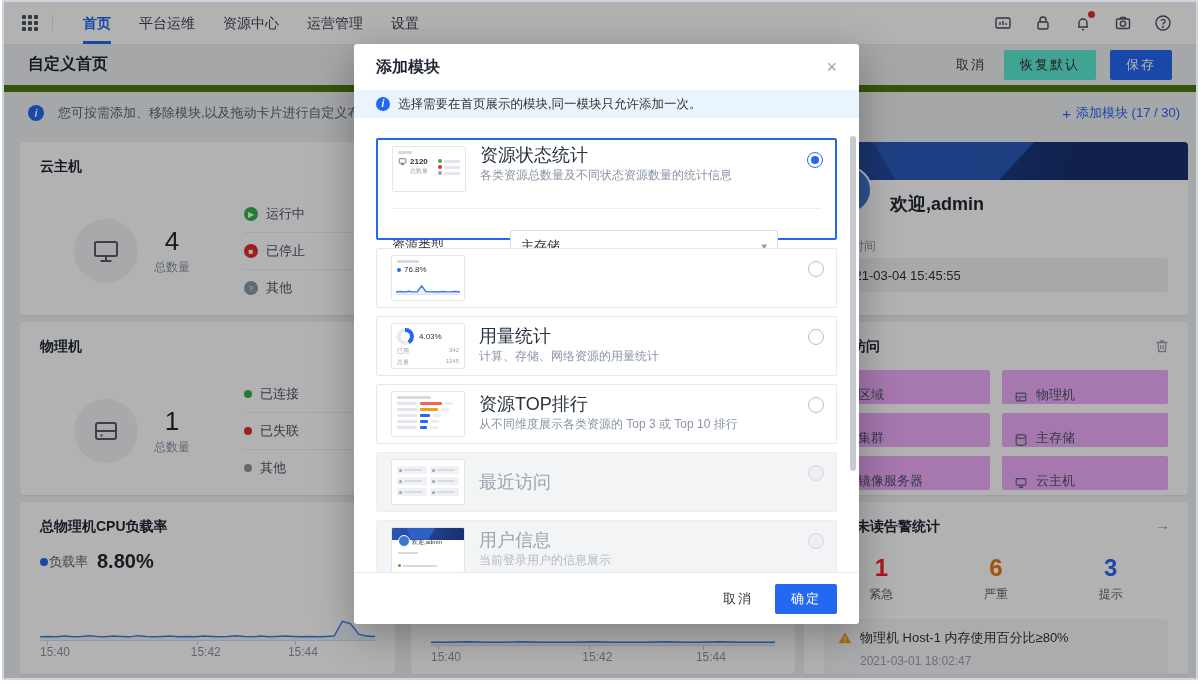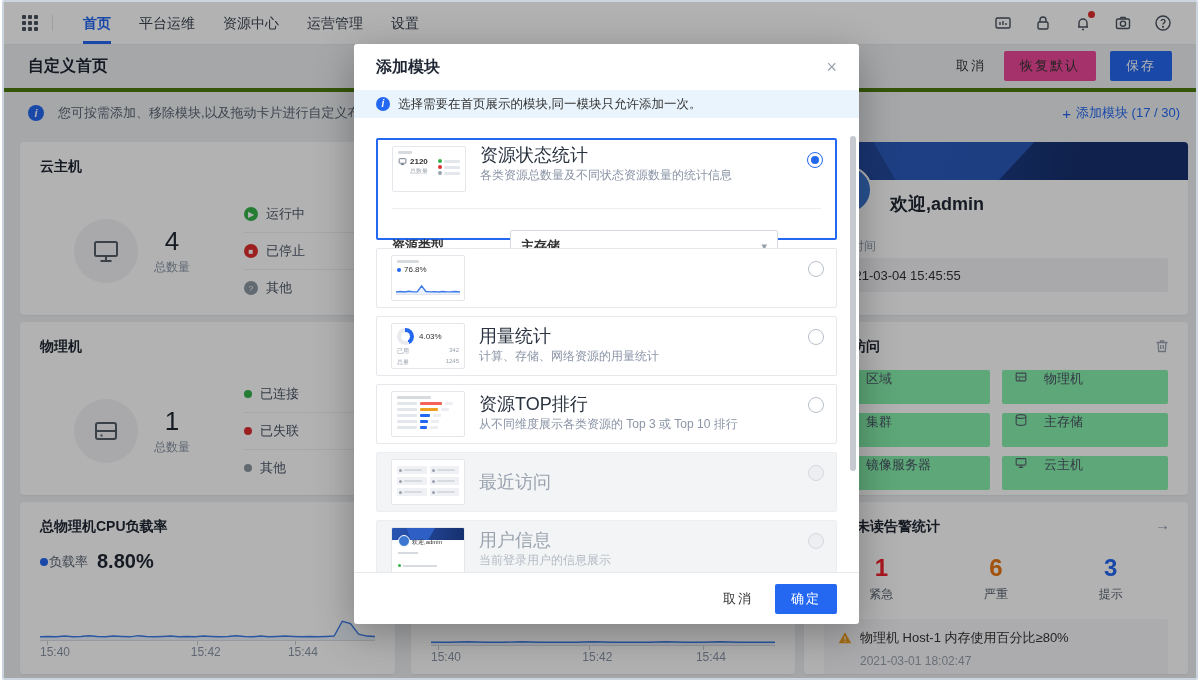--- a/index.html
+++ b/index.html
@@ -10,26 +10,26 @@
   .appgrid i{width:4px;height:4px;background:#49525e;border-radius:1px;}
   .nav-divider{width:1px;height:16px;background:#e2e4e8;margin-right:16px;}
   .nav-item{position:relative;padding:0 14px;font-size:14px;color:#3b4350;line-height:42px;cursor:pointer;}
   .nav-item.active{color:#2468f2;font-weight:bold;}
   .nav-item.active::after{content:"";position:absolute;left:14px;right:14px;bottom:0;height:3px;background:#2468f2;}
   .nav-right{margin-left:auto;display:flex;align-items:center;gap:22px;padding-right:24px;}
   .nav-ico{position:relative;width:18px;height:18px;color:#49525e;cursor:pointer;}
   .nav-ico svg{width:18px;height:18px;display:block;}
   .badge-dot{position:absolute;right:-3px;top:-3px;width:7px;height:7px;border-radius:50%;background:#e02f2f;}
   
-  .pagehead{position:absolute;left:0;top:42px;width:100%;height:48px;display:flex;align-items:center;border-bottom:4px solid #4d7c0f;box-sizing:border-box;}
+  .pagehead{position:absolute;left:0;top:42px;width:100%;height:48px;display:flex;align-items:center;border-bottom:7px solid #4d7c0f;box-sizing:border-box;}
   .page-title{font-size:16px;font-weight:bold;color:#1f2633;margin-left:24px;}
   .head-actions{margin-left:auto;display:flex;align-items:center;gap:14px;margin-right:24px;}
   .btn{display:inline-block;font-size:13px;border-radius:2px;cursor:pointer;line-height:30px;padding:0 16px;letter-spacing:2px;}
   .btn-text{color:#333;padding:0 4px;}
-  .btn-plain{background:#ec4899;color:#333;}
+  .btn-plain{background:#5eead4;color:#333;}
   .btn-primary{background:#2468f2;color:#fff;}
   
   .infobar{position:absolute;left:0;top:90px;width:100%;height:42px;display:flex;align-items:center;}
   .info-ico{width:16px;height:16px;border-radius:50%;background:#2468f2;color:#fff;font-size:11px;font-weight:bold;text-align:center;line-height:16px;margin:0 14px 0 24px;font-style:italic;}
   .info-text{font-size:13px;color:#5a6472;}
   .add-link{margin-left:auto;margin-right:16px;color:#2468f2;font-size:13px;cursor:pointer;display:flex;align-items:center;gap:5px;}
   .plus{font-size:15px;}
   
   .card{position:absolute;background:#fff;border-radius:4px;box-shadow:0 1px 2px rgba(31,38,51,.06);box-sizing:border-box;overflow:hidden;}
   .card-title{font-size:14px;color:#1f2633;font-weight:bold;}
@@ -66,21 +66,21 @@
   .banner::after{content:"";position:absolute;left:18%;top:0;width:42%;height:100%;background:#2e5fc4;clip-path:polygon(0 0,100% 0,78% 100%,14% 100%);opacity:.85;}
   .avatar{position:absolute;left:20px;top:24px;width:44px;height:44px;border-radius:50%;background:#3b77d1;border:2px solid #fff;display:flex;align-items:center;justify-content:center;color:#fff;}
   .avatar svg{width:24px;height:24px;}
   .greet{position:absolute;left:86px;top:50px;font-size:18px;color:#1f2633;font-weight:bold;}
   .w-label{position:absolute;left:24px;top:96px;font-size:12px;color:#8a94a6;}
   .w-box{position:absolute;left:24px;right:20px;top:116px;height:34px;background:#f2f3f6;border-radius:2px;display:flex;align-items:center;padding-left:12px;font-size:13px;color:#333;box-sizing:border-box;}
   
   .card-tools{position:absolute;right:18px;top:16px;color:#9aa3af;cursor:pointer;}
   .card-tools svg{width:16px;height:16px;}
   .recent-grid{display:grid;grid-template-columns:1fr 1fr;grid-gap:9px 12px;margin-top:14px;}
-  .recent-item{height:34px;background:#86efac;border-radius:2px;display:flex;align-items:flex-start;gap:16px;padding-left:12px;font-size:13px;color:#4a5566;cursor:pointer;}
+  .recent-item{height:34px;background:#f0abfc;border-radius:2px;display:flex;align-items:flex-end;gap:8px;padding-left:12px;font-size:13px;color:#4a5566;cursor:pointer;}
   .recent-item svg{width:14px;height:14px;color:#5a6472;flex:none;}
   
   .arrow-link{position:absolute;right:18px;top:14px;color:#8a94a6;font-size:15px;cursor:pointer;}
   .alert-stats{display:flex;margin-top:18px;text-align:center;}
   .alert-stat{flex:1;}
   .as-val{font-size:24px;font-weight:bold;}
   .as-lab{font-size:12px;color:#5a6472;margin-top:4px;}
   .alert-item{margin-top:16px;background:#f6f7f9;border-radius:2px;padding:10px 14px;}
   .ai-line{display:flex;align-items:center;gap:8px;font-size:13px;color:#333;}
   .ai-line svg{width:14px;height:14px;flex:none;}
@@ -100,21 +100,21 @@
   .opt.disabled .opt-title{color:#9aa3af;}
   .opt.disabled .opt-desc{color:#b4bbc4;}
   .opt-text{flex:1;min-width:0;}
   .opt-title{font-size:18px;color:#2a3340;line-height:19px;}
   .opt-desc{font-size:12px;color:#8a94a6;line-height:17px;margin-top:2px;}
   .radio{position:absolute;right:12px;top:12px;width:16px;height:16px;border-radius:50%;border:1px solid #b9c0c9;background:#fff;display:flex;align-items:center;justify-content:center;box-sizing:border-box;}
   .radio.sel{border-color:#2468f2;}
   .radio.sel i{width:8px;height:8px;border-radius:50%;background:#2468f2;}
   .radio.dis{background:#eceef1;border-color:#d4d8dd;}
   .opt-divider{width:100%;height:1px;background:#eceef1;margin-top:2px;}
-  .field-row{width:100%;display:flex;align-items:center;margin-top:7px;font-weight:bold;}
+  .field-row{width:100%;display:flex;align-items:center;margin-top:7px;}
   .field-label{font-size:13px;color:#333;width:118px;}
   .select{width:268px;height:32px;border:1px solid #d6dae0;border-radius:2px;display:flex;align-items:center;justify-content:space-between;padding:0 10px;font-size:13px;color:#333;box-sizing:border-box;cursor:pointer;background:#fff;}
   .select .chev{color:#98a1ad;font-size:11px;}
   .m-scrollbar{position:absolute;right:3px;top:92px;width:6px;height:335px;border-radius:3px;background:#c6cad0;}
   .m-footer{height:51px;border-top:1px solid #e9eaec;display:flex;align-items:center;justify-content:flex-end;gap:18px;padding:0 22px;flex:none;}
   
   .thumb{width:74px;height:46px;border:1px solid #e4e7ea;border-radius:2px;flex:none;box-sizing:border-box;padding:4px 5px;overflow:hidden;background:#fff;position:relative;}
   .tbar{height:3px;background:#d7dbe0;border-radius:1px;}
   .t1-row{display:flex;margin-top:3px;}
   .t1-left{display:flex;align-items:center;gap:3px;}

